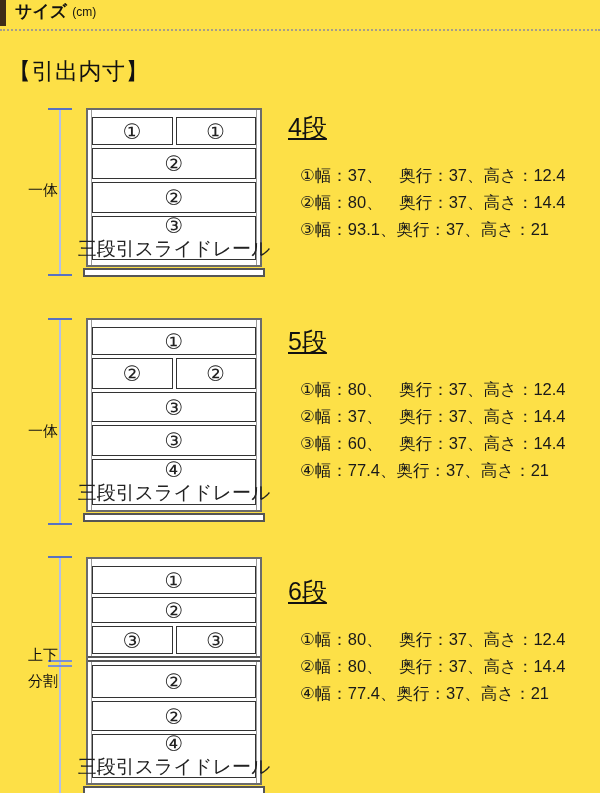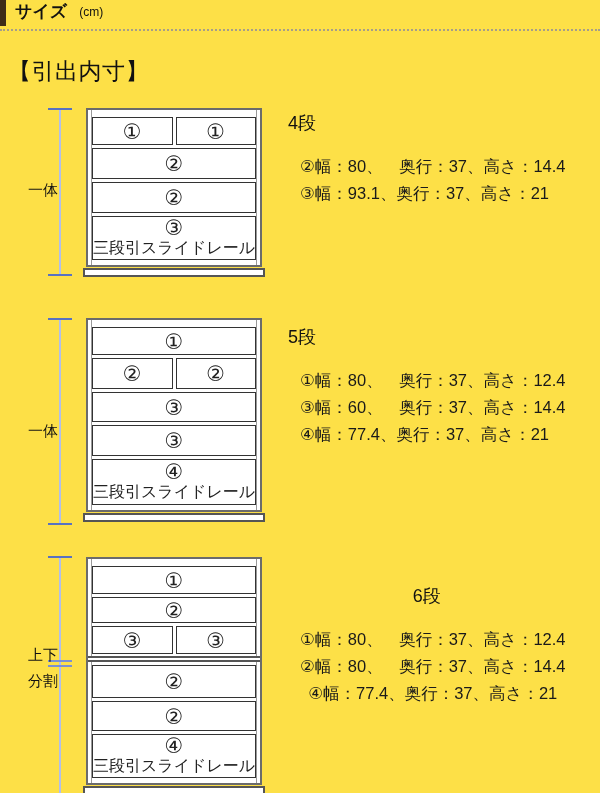--- a/index.html
+++ b/index.html
@@ -4,21 +4,21 @@
 <style>
   html,body{margin:0;padding:0;background:#fff;}
   .page{position:relative;width:600px;height:793px;background:#fde047;overflow:hidden;
         font-family:"Liberation Sans","DejaVu Sans",sans-serif;color:#1a1a1a;}
 
   
   .header{position:absolute;top:0;left:0;right:0;height:29px;
           border-bottom:2px dotted #a59d89;display:flex;align-items:flex-start;}
   .accent{display:inline-block;width:6px;height:26px;background:#3e2c17;margin-right:9px;}
   .h-title{font-size:17px;font-weight:bold;line-height:24px;color:#111;}
-  .h-unit{font-size:12px;line-height:24px;margin-left:12px;color:#111;}
+  .h-unit{font-size:12px;line-height:24px;margin-left:5px;color:#111;}
 
   .section-title{position:absolute;left:8px;top:56px;font-size:23px;color:#111;letter-spacing:.5px;}
 
   .figure{position:absolute;left:0;right:0;}
 
   
   .measure{position:absolute;left:48px;width:24px;
            border-top:2px solid #5872c2;border-bottom:2px solid #5872c2;}
   .measure::before{content:"";position:absolute;top:0;bottom:0;left:50%;
            width:2px;margin-left:-1px;background:#b2bfe9;}
@@ -33,28 +33,28 @@
   .cabinet::before,.cabinet::after{content:"";position:absolute;top:0;bottom:0;width:0;
            border-left:1px solid #999;}
   .cabinet::before{left:3px}
   .cabinet::after{right:3px}
   .drawer{position:relative;z-index:1;border:1.5px solid #333;background:#fff;
           display:flex;flex-direction:column;align-items:center;justify-content:center;
           margin-bottom:3px;box-sizing:border-box;}
   .pair{display:flex;gap:3px;margin-bottom:3px;}
   .pair .drawer{flex:1;margin-bottom:0;}
   .num{font-size:21px;line-height:1;color:#222;}
-  .rail-text{font-size:16px;color:#222;margin-top:0;white-space:nowrap;}
+  .rail-text{font-size:19px;color:#222;margin-top:0;white-space:nowrap;}
   .unit-split{height:2px;border-top:2px solid #555;border-bottom:2px solid #555;
           margin:2px -4px 3px;position:relative;z-index:2;background:#fff;}
   .base{height:5px;border:2px solid #555;margin:1px -3px 0;background:#fff;}
 
   
   .info{position:absolute;left:288px;}
-  .fig-title{font-size:18px;color:#111;margin-bottom:18px;}
+  .fig-title{font-size:25px;color:#111;margin-bottom:18px;text-decoration:underline;}
   .spec-line{font-size:16.5px;line-height:27px;color:#1a1a1a;padding-left:12px;white-space:nowrap;}
 </style>
 </head>
 <body>
 
 <div class="page">
 
   <div class="header">
     <span class="accent"></span>
     <span class="h-title">サイズ</span>
@@ -86,20 +86,21 @@
         <div class="drawer" style="height:44px;">
           <span class="num">③</span>
           <span class="rail-text">三段引スライドレール</span>
         </div>
       </div>
       <div class="base"></div>
     </div>
 
     <div class="info" style="top:8px;">
       <div class="fig-title">4段</div>
+      <div class="spec-line">①幅：37、　奥行：37、高さ：12.4</div>
       <div class="spec-line">②幅：80、　奥行：37、高さ：14.4</div>
       <div class="spec-line">③幅：93.1、奥行：37、高さ：21</div>
     </div>
   </div>
 
   <div class="figure" style="top:313px;height:230px;">
     <div class="measure" style="top:5px;height:203px;"></div>
     <div class="bracket-label" style="top:105px;">一体</div>
 
     <div class="chest" style="top:5px;">
@@ -125,20 +126,21 @@
           <span class="num">④</span>
           <span class="rail-text">三段引スライドレール</span>
         </div>
       </div>
       <div class="base"></div>
     </div>
 
     <div class="info" style="top:12px;">
       <div class="fig-title">5段</div>
       <div class="spec-line">①幅：80、　奥行：37、高さ：12.4</div>
+      <div class="spec-line">②幅：37、　奥行：37、高さ：14.4</div>
       <div class="spec-line">③幅：60、　奥行：37、高さ：14.4</div>
       <div class="spec-line">④幅：77.4、奥行：37、高さ：21</div>
     </div>
   </div>
 
   <div class="figure" style="top:548px;height:245px;">
     <div class="measure" style="top:8px;height:235px;"></div>
     <div class="measure-split" style="top:112px;"></div>
     <div class="bracket-label" style="top:94px;">上下
 分割</div>
@@ -167,21 +169,21 @@
             <span class="num">②</span>
           </div>
         <div class="drawer" style="height:44px;">
           <span class="num">④</span>
           <span class="rail-text">三段引スライドレール</span>
         </div>
       </div>
       <div class="base"></div>
     </div>
 
-    <div class="info" style="top:36px;text-align:center;">
+    <div class="info" style="top:27px;">
       <div class="fig-title">6段</div>
       <div class="spec-line">①幅：80、　奥行：37、高さ：12.4</div>
       <div class="spec-line">②幅：80、　奥行：37、高さ：14.4</div>
       <div class="spec-line">④幅：77.4、奥行：37、高さ：21</div>
     </div>
   </div>
 
 </div>
 
 </body></html>

